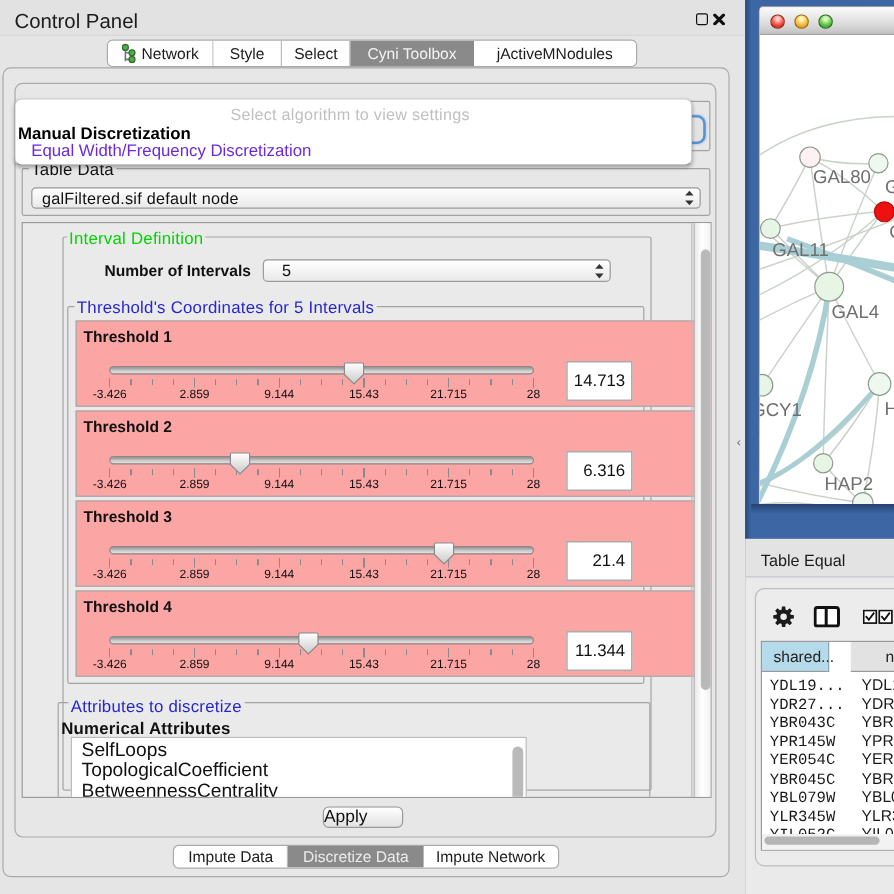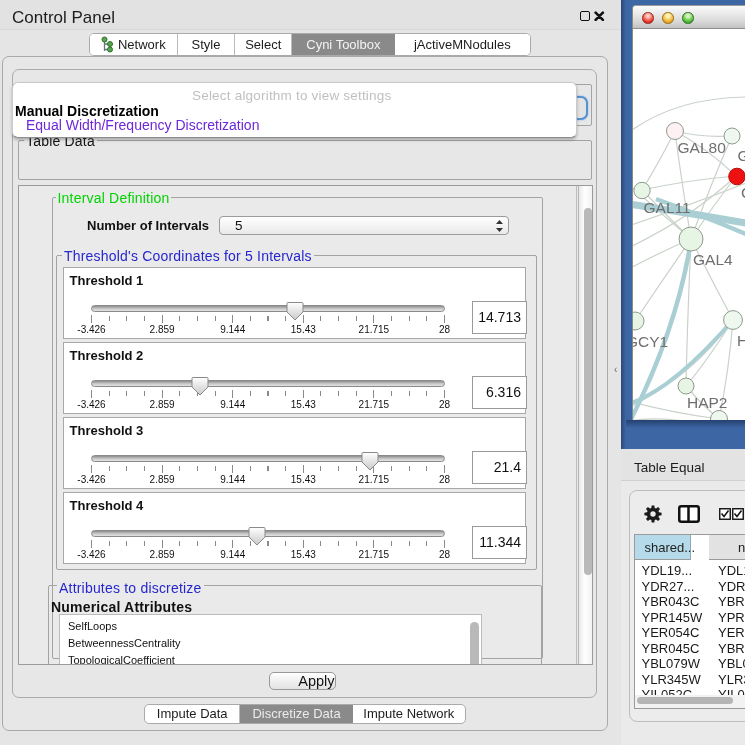--- a/index.html
+++ b/index.html
@@ -56,40 +56,40 @@
 
 #grp-id { left:33px; top:11px; width:491px; height:462px; }
 #id-title { left:36.5px; top:4px; color:#00d400; }
 #noi-label { left:68px; top:32px; font-size:13px; font-weight:bold; color:#111; }
 #combo-noi { left:200px; top:30px; width:290px; height:19px; }
 
 
 #grp-tc { left:37px; top:69px; width:481px; height:315px; }
 #tc-title { left:43px; top:62px; color:#2626cf; }
 
-.tpanel { position:absolute; left:43.6px; width:463px; height:71.5px; border:1px solid #a8a8a8; background:#ffffff; }
+.tpanel { position:absolute; left:43.6px; width:558px; height:71.5px; border:1px solid #a8a8a8; background:#fca5a5; }
 .tpanel .tlabel { position:absolute; left:6px; top:5px; font-size:13px; font-weight:bold; color:#111; }
 .track { position:absolute; left:27.4px; top:37px; width:354px; height:7px; border-radius:4px; background:linear-gradient(#8e8e8e,#c9c9c9 55%,#e3e3e3); border:1px solid #8a8a8a; }
 .ticks-min { position:absolute; left:27.4px; top:48px; width:355px; height:5px; background:repeating-linear-gradient(90deg,#8a8a8a 0 1px,transparent 1px 17.65px); }
 .ticks-maj { position:absolute; left:27.4px; top:46.5px; width:355px; height:8px; background:repeating-linear-gradient(90deg,#8a8a8a 0 1px,transparent 1px 70.6px); }
 .slabels { position:absolute; left:0; top:56px; width:100%; height:12px; font-size:10px; font-weight:normal; color:#111; }
 .slabels span { position:absolute; transform:translateX(-50%); }
 .thumb-s { position:absolute; top:32.5px; width:18px; height:20px; }
 .vbox { position:absolute; left:408px; top:32.5px; width:55.4px; height:33px; background:#fff; border:1px solid #9a9a9a; font-size:14px; color:#111; text-align:right; line-height:31px; padding-right:5px; }
 
 
 #grp-at { left:29px; top:399px; width:494px; height:140px; }
 #at-title { left:38px; top:393.5px; color:#2626cf; }
 #numattr { left:32px; top:412.5px; font-size:14px; letter-spacing:0.2px; font-weight:bold; color:#111; }
-#attrlist { left:40px; top:428px; width:423px; height:62px; background:#fff; border:1px solid #bbb; font-size:11px; color:#111; padding-top:3px; }
+#attrlist { left:40px; top:428px; width:380px; height:62px; background:#fff; border:1px solid #bbb; font-size:16px; color:#111; padding-top:3px; }
 #attrlist div { padding-left:8px; height:16.8px; line-height:16.8px; }
 #attrlist .sb { position:absolute; right:2px; top:7px; width:9px; height:60px; background:#b9b9b9; border-radius:5px; padding:0; }
 
 
-#applybtn { left:269px; top:672px; width:66.5px; height:18px; background:linear-gradient(#ffffff,#eeeeee 55%,#e2e2e2); border:1px solid #999; border-radius:5px; font-size:14.5px; color:#111; text-align:right; line-height:16px; }
+#applybtn { left:269px; top:672px; width:66.5px; height:18px; background:linear-gradient(#ffffff,#eeeeee 55%,#e2e2e2); border:1px solid #999; border-radius:5px; font-size:14.5px; color:#111; text-align:left; line-height:16px; }
 
 
 #bottabs { left:144px; top:704px; width:322px; height:19.5px; background:#fff; border:1px solid #aaa; border-radius:5px; display:flex; overflow:hidden; font-size:13px; color:#1c1c1c; }
 #bottabs .tab { display:flex; align-items:center; justify-content:center; height:100%; border-right:1px solid #bbb; }
 #bottabs .tab:last-child { border-right:none; }
 #bottabs .sel { background:#8a8a8a; color:#ececec; border-right:none; }
 
 #splitter-arrow { left:614px; top:364px; width:8px; height:10px; font-size:10px; color:#666; }
 
 
@@ -108,21 +108,21 @@
 #tablecard { left:629px; top:490px; width:130px; height:231.5px; background:#ececec; border:1px solid #bdbdbd; border-radius:8px 0 0 8px; }
 
 
 
 
 #thetable { left:633.5px; top:534px; width:115px; height:174.5px; background:#fff; border:1px solid #9a9a9a; overflow:hidden; }
 #th1 { position:absolute; left:0; top:0; width:56px; height:25px; background:#b5dbeb; border-right:1px solid #8fa7b2; border-bottom:1px solid #9a9a9a; font-size:13px; color:#222; text-align:center; text-indent:10px; line-height:25px; }
 #th2 { position:absolute; left:74.5px; top:0; width:60px; height:25px; background:#e2e2e2; border-bottom:1px solid #9a9a9a; font-size:13px; color:#222; padding-left:29px; line-height:25px; }
 #tbody { position:absolute; left:0; top:28px; width:115px; font-size:13px; color:#1a1a1a; }
 #tbody .r { height:15.5px; line-height:15.5px; white-space:nowrap; }
-#tbody .c1 { display:inline-block; width:73.5px; padding-left:7px; }
+#tbody .c1 { display:inline-block; width:73.5px; padding-left:7px;font-family:Liberation Mono, monospace; }
 #tbody .c2 { display:inline-block; padding-left:10px; }
 #hsb { left:634.5px; top:694.5px; width:113px; height:13px; background:#f2f2f2; }
 #hsb .thumb { position:absolute; left:2px; top:2.5px; width:96px; height:7px; background:#b5b5b5; border-radius:3.5px; }
 
 .icon { position:absolute; }
 </style>
 </head>
 <body>
 <div id="stage">
 
@@ -150,20 +150,27 @@
     <div class="tab" style="width:57px;">Select</div>
     <div class="tab sel" style="width:103px;">Cyni Toolbox</div>
     <div class="tab" style="width:136px;">jActiveMNodules</div>
   </div>
 
   <div id="grp-da" class="grp abs"></div>
   <div id="da-combo" class="abs"></div>
 
   <div id="grp-td" class="grp abs"></div>
   <div id="td-title" class="grptitle abs">Table Data</div>
+  <div id="combo-td" class="combo abs">
+      <span class="txt">galFiltered.sif default node</span>
+    <svg width="9" height="12" viewBox="0 0 9 12">
+        <path d="M4.5 0 L8 4 H1 Z" fill="#333"></path>
+        <path d="M4.5 12 L8 8 H1 Z" fill="#333"></path>
+      </svg>
+  </div>
 
   <div id="popup" class="abs"></div>
   <div id="popup-hint" class="abs">Select algorithm to view settings</div>
   <div id="popup-i1" class="abs">Manual Discretization</div>
   <div id="popup-i2" class="abs">Equal Width/Frequency Discretization</div>
 
   <div id="scrollpane" class="abs">
   <div id="grp-id" class="grp abs"></div>
   <div id="id-title" class="grptitle abs">Interval Definition</div>
   <div id="noi-label" class="abs">Number of Intervals</div>
@@ -249,22 +256,22 @@
           <path d="M2 1.5 H16 Q17 1.5 17 2.5 V11 L9 19 L1 11 V2.5 Q1 1.5 2 1.5 Z" fill="url(#tg)" stroke="#8a8a8a" stroke-width="1"></path>
         </svg>
     <div class="vbox">11.344</div>
   </div>
 
   <div id="grp-at" class="grp abs"></div>
   <div id="at-title" class="grptitle abs">Attributes to discretize</div>
   <div id="numattr" class="abs">Numerical Attributes</div>
   <div id="attrlist" class="abs">
     <div>SelfLoops</div>
+    <div>TopologicalCoefficient</div>
     <div>BetweennessCentrality</div>
-    <div>TopologicalCoefficient</div>
     <div class="sb"></div>
   </div>
   <div class="abs" style="left:556.5px; top:0; width:1px; height:478px; background:#bcbcbc;"></div>
   </div>
   <div id="vsb" class="abs">
       <div class="thumb"></div>
     </div>
 
   <div id="applybtn" class="abs">Apply</div>
 

